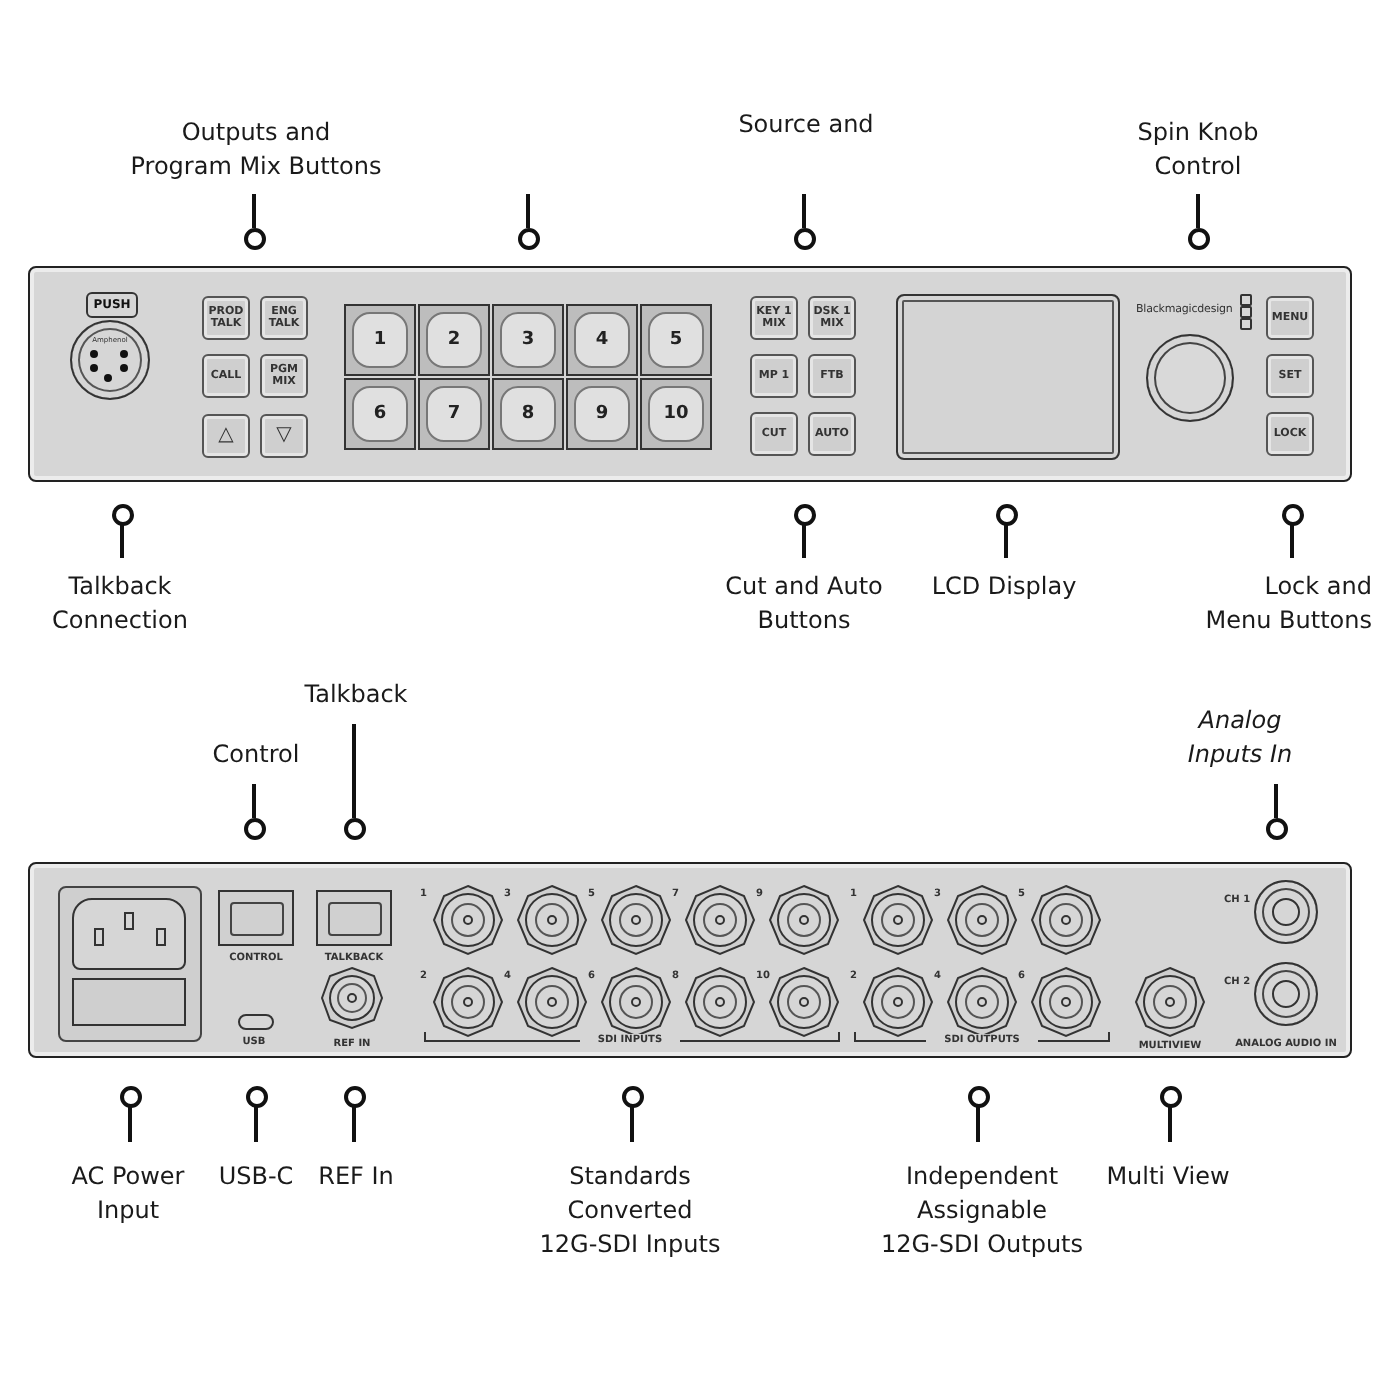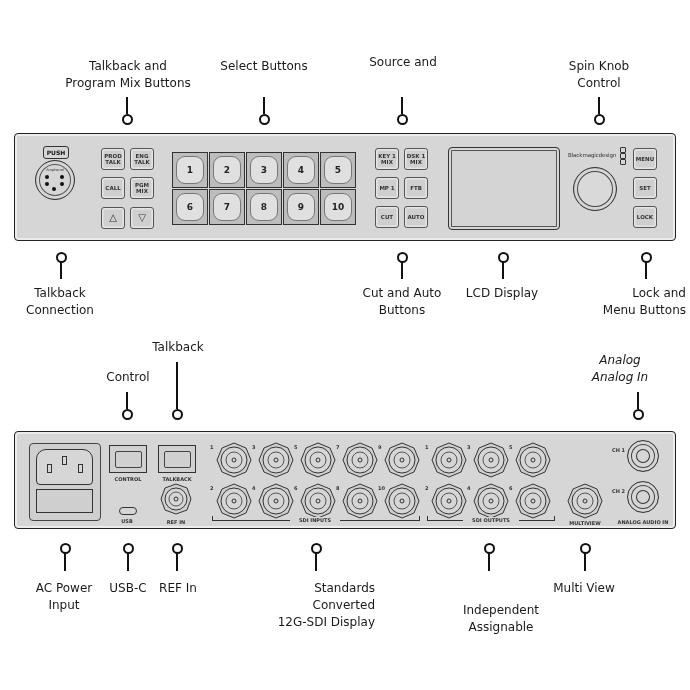--- a/index.html
+++ b/index.html
@@ -13,28 +13,27 @@
   .src { position:absolute; width:36px; height:36px; background:#bdbdbd; border:1.5px solid #333; box-sizing:border-box; }
   .src .inner { position:absolute; left:3px; top:3px; right:3px; bottom:3px; background:#e0e0e0; border:1px solid #777; border-radius:9px; display:flex; align-items:center; justify-content:center; font-size:9px; font-weight:bold; color:#222; }
   .bnc { position:absolute; width:36px; height:36px; }
   .num { position:absolute; font-size:5px; color:#333; font-weight:bold; }
   .tiny { position:absolute; font-size:5px; font-weight:bold; color:#333; white-space:nowrap; text-align:center; }
 </style>
 </head>
 <body>
 
 <div class="callout" style="left:58px;top:58px;width:140px;">
-  <span>Talkback and</span>
+  <span>Outputs and</span>
   <span>Program Mix Buttons</span>
 </div>
 <div class="leader" style="left:126px;top:97px;height:17px;"></div>
 <div class="dot" style="left:122px;top:114px;"></div>
 
 <div class="callout" style="left:204px;top:58px;width:120px;">
-  <span>Select Buttons</span>
 </div>
 <div class="leader" style="left:263px;top:97px;height:17px;"></div>
 <div class="dot" style="left:259px;top:114px;"></div>
 
 <div class="callout" style="left:343px;top:54px;width:120px;">
   <span>Source and</span>
 </div>
 <div class="leader" style="left:401px;top:97px;height:17px;"></div>
 <div class="dot" style="left:397px;top:114px;"></div>
 
@@ -154,21 +153,21 @@
 <div class="dot" style="left:172px;top:409px;"></div>
 
 <div class="callout" style="left:88px;top:369px;width:80px;">
   <span>Control</span>
 </div>
 <div class="leader" style="left:126px;top:392px;height:17px;"></div>
 <div class="dot" style="left:122px;top:409px;"></div>
 
 <div class="callout" style="left:580px;top:352px;width:80px;font-style:italic;">
   <span>Analog</span>
-  <span>Analog In</span>
+  <span>Inputs In</span>
 </div>
 <div class="leader" style="left:637px;top:392px;height:17px;"></div>
 <div class="dot" style="left:633px;top:409px;"></div>
 
 <div class="panel" style="left:14px;top:431px;width:662px;height:98px;">
 
   <div style="position:absolute;left:14px;top:11px;width:72px;height:78px;border:1.5px solid #444;border-radius:4px;box-sizing:border-box;background:#cfcfcf;">
     <div style="position:absolute;left:6px;top:5px;width:57px;height:36px;border:1.5px solid #333;border-radius:10px 10px 4px 4px;box-sizing:border-box;background:#d6d6d6;">
       <div style="position:absolute;left:25px;top:6px;width:3px;height:7px;border:1px solid #333;"></div>
       <div style="position:absolute;left:10px;top:14px;width:3px;height:7px;border:1px solid #333;"></div>
@@ -349,30 +348,31 @@
 </div>
 
 <div class="dot" style="left:172px;top:543px;"></div>
 <div class="leader" style="left:176px;top:553px;height:18px;"></div>
 <div class="callout" style="left:148px;top:580px;width:60px;">
   <span>REF In</span>
 </div>
 
 <div class="dot" style="left:311px;top:543px;"></div>
 <div class="leader" style="left:315px;top:553px;height:18px;"></div>
-<div class="callout" style="left:255px;top:580px;width:120px;text-align:right;">
+<div class="callout" style="left:255px;top:580px;width:120px;">
   <span>Standards</span>
   <span>Converted</span>
-  <span>12G-SDI Display</span>
+  <span>12G-SDI Inputs</span>
 </div>
 
 <div class="dot" style="left:484px;top:543px;"></div>
 <div class="leader" style="left:488px;top:553px;height:18px;"></div>
-<div class="callout" style="left:438px;top:580px;width:126px;margin-top:22px;">
+<div class="callout" style="left:428px;top:580px;width:126px;">
   <span>Independent</span>
   <span>Assignable</span>
+  <span>12G-SDI Outputs</span>
 </div>
 
 <div class="dot" style="left:580px;top:543px;"></div>
 <div class="leader" style="left:584px;top:553px;height:18px;"></div>
 <div class="callout" style="left:544px;top:580px;width:80px;">
   <span>Multi View</span>
 </div>
 
 </body></html>

